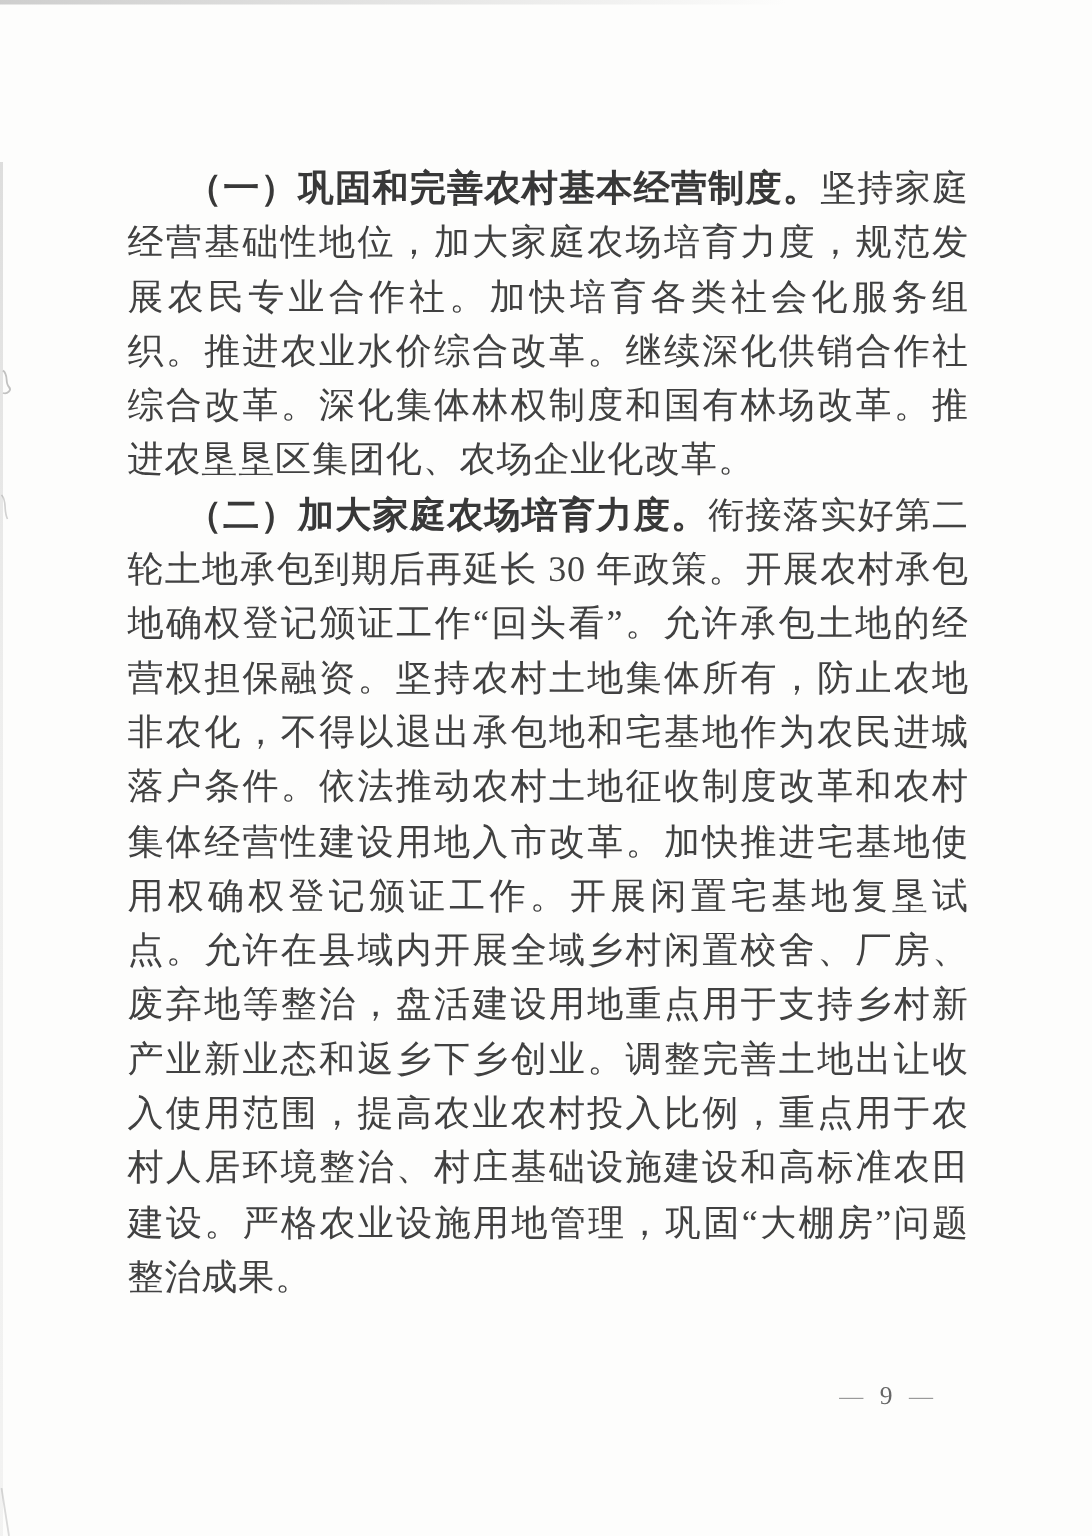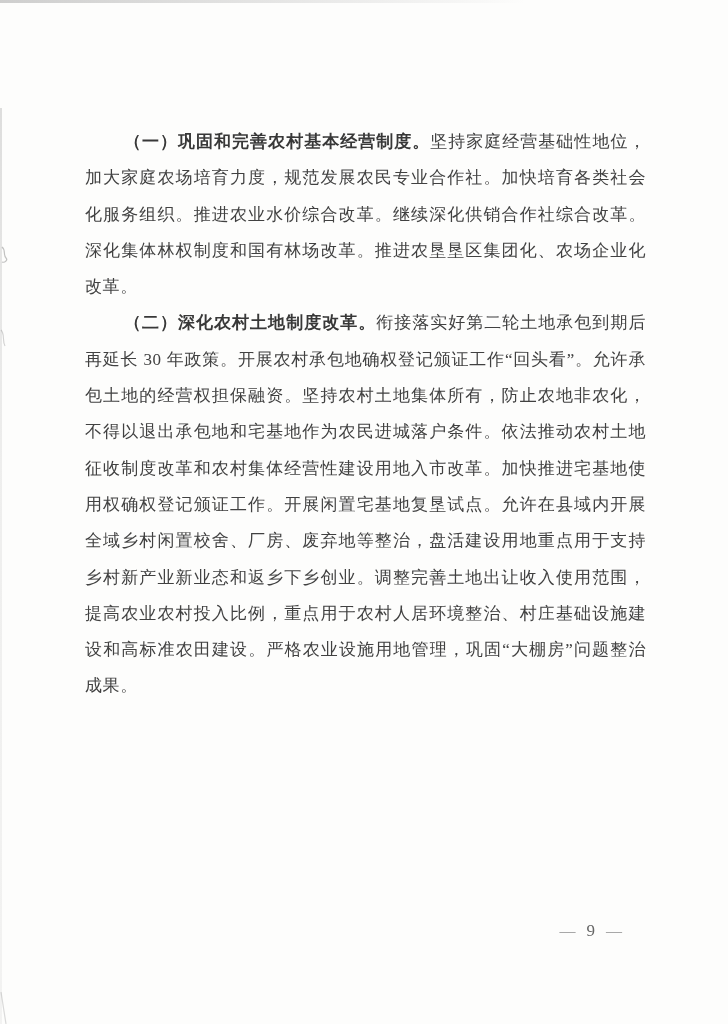--- a/index.html
+++ b/index.html
@@ -34,24 +34,24 @@
       rgba(140,140,140,0.28) 0%,
       rgba(150,150,150,0.14) 40%,
       rgba(150,150,150,0.10) 100%);
   }
   .scan-mark-1 { position: absolute; left: 0px; top: 246px; }
   .scan-mark-2 { position: absolute; left: 0px; top: 328px; }
   .scan-mark-3 { position: absolute; left: 0px; top: 992px; }
   .content {
     position: absolute;
     left: 85px;
-    top: 124px;
+    top: 108px;
     width: 561px;
     color: #414141;
-    font-size: 17px;
+    font-size: 24px;
     line-height: 36.3px;
     letter-spacing: 0.6px;
     text-align: justify;
     text-justify: inter-character;
   }
   .para {
     margin: 0;
     text-indent: 39px;
   }
   .para .head {
@@ -89,18 +89,18 @@
   </svg>
   <svg class="scan-mark-2" width="10" height="20" viewBox="0 0 10 20">
     <path d="M1 2 C 5 6, 2 12, 5 18" fill="none" stroke="rgba(130,130,130,0.35)" stroke-width="1.1"></path>
   </svg>
   <svg class="scan-mark-3" width="10" height="32" viewBox="0 0 10 32">
     <path d="M1 0 L 6 32" fill="none" stroke="rgba(140,140,140,0.30)" stroke-width="1.2"></path>
   </svg>
 
   <div class="content">
     <p class="para"><span class="head">（一）巩固和完善农村基本经营制度。</span><span>坚持家庭经营基础性地位，加大家庭农场培育力度，规范发展农民专业合作社。加快培育各类社会化服务组织。推进农业水价综合改革。继续深化供销合作社综合改革。深化集体林权制度和国有林场改革。推进农垦垦区集团化、农场企业化改革。</span></p>
-    <p class="para"><span class="head">（二）深化农村土地制度改革。</span><span>衔接落实好第二轮土地承包到期后再延长 30 年政策。开展农村承包地确权登记颁证工作“回头看”。允许承包土地的经营权担保融资。坚持农村土地集体所有，防止农地非农化，不得以退出承包地和宅基地作为农民进城落户条件。依法推动农村土地征收制度改革和农村集体经营性建设用地入市改革。加快推进宅基地使用权确权登记颁证工作。开展闲置宅基地复垦试点。允许在县域内开展全域乡村闲置校舍、厂房、废弃地等整治，盘活建设用地重点用于支持乡村新产业新业态和返乡下乡创业。调整完善土地出让收入使用范围，提高农业农村投入比例，重点用于农村人居环境整治、村庄基础设施建设和高标准农田建设。严格农业设施用地管理，巩固“大棚房”问题整治成果。</span></p>
+    <p class="para"><span class="head">（二）加大家庭农场培育力度。</span><span>衔接落实好第二轮土地承包到期后再延长 30 年政策。开展农村承包地确权登记颁证工作“回头看”。允许承包土地的经营权担保融资。坚持农村土地集体所有，防止农地非农化，不得以退出承包地和宅基地作为农民进城落户条件。依法推动农村土地征收制度改革和农村集体经营性建设用地入市改革。加快推进宅基地使用权确权登记颁证工作。开展闲置宅基地复垦试点。允许在县域内开展全域乡村闲置校舍、厂房、废弃地等整治，盘活建设用地重点用于支持乡村新产业新业态和返乡下乡创业。调整完善土地出让收入使用范围，提高农业农村投入比例，重点用于农村人居环境整治、村庄基础设施建设和高标准农田建设。严格农业设施用地管理，巩固“大棚房”问题整治成果。</span></p>
   </div>
 
   <div class="page-number"><span class="dash">—</span><span class="num">9</span><span class="dash">—</span></div>
 
 </div>
 
 </body></html>

